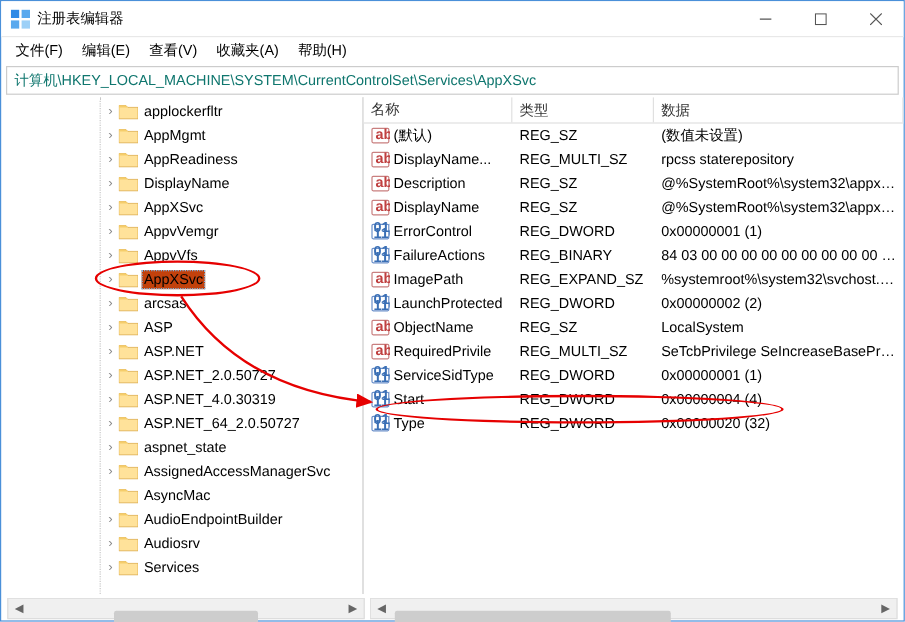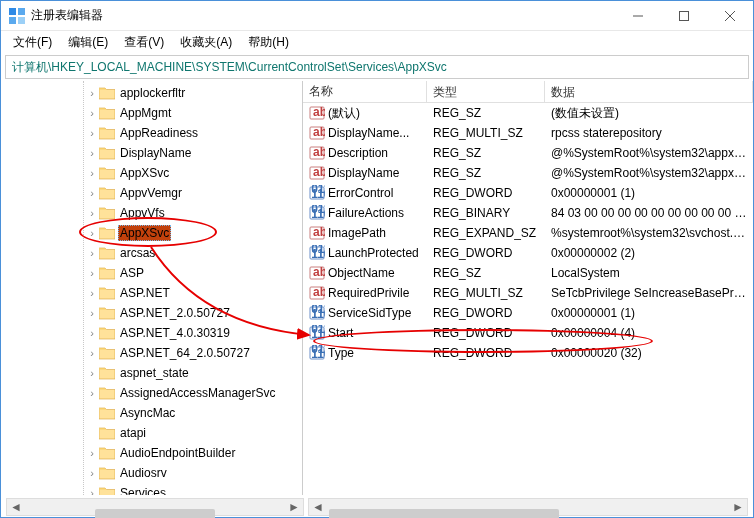--- a/index.html
+++ b/index.html
@@ -233,29 +233,20 @@
         <span class="indent" style="width:84px"></span>
         <span class="chev"></span>
         <svg class="folder" viewBox="0 0 16 14">
           <path d="M0 2 L6 2 L7.5 3.5 L16 3.5 L16 13 L0 13 Z" fill="#ffe29a" stroke="#d9a43a" stroke-width="0.6"></path>
           <path d="M0 2 L6 2 L7.5 3.5 L0 3.5 Z" fill="#f5cd6b"></path>
         </svg>
         <span class="lbl">AsyncMac</span>
       </div>
       <div class="treeitem">
         <span class="indent" style="width:84px"></span>
-        <span class="chev"></span>
-        <svg class="folder" viewBox="0 0 16 14">
-          <path d="M0 2 L6 2 L7.5 3.5 L16 3.5 L16 13 L0 13 Z" fill="#ffe29a" stroke="#d9a43a" stroke-width="0.6"></path>
-          <path d="M0 2 L6 2 L7.5 3.5 L0 3.5 Z" fill="#f5cd6b"></path>
-        </svg>
-        <span class="lbl">atapi</span>
-      </div>
-      <div class="treeitem">
-        <span class="indent" style="width:84px"></span>
         <span class="chev">›</span>
         <svg class="folder" viewBox="0 0 16 14">
           <path d="M0 2 L6 2 L7.5 3.5 L16 3.5 L16 13 L0 13 Z" fill="#ffe29a" stroke="#d9a43a" stroke-width="0.6"></path>
           <path d="M0 2 L6 2 L7.5 3.5 L0 3.5 Z" fill="#f5cd6b"></path>
         </svg>
         <span class="lbl">AudioEndpointBuilder</span>
       </div>
       <div class="treeitem">
         <span class="indent" style="width:84px"></span>
         <span class="chev">›</span>

